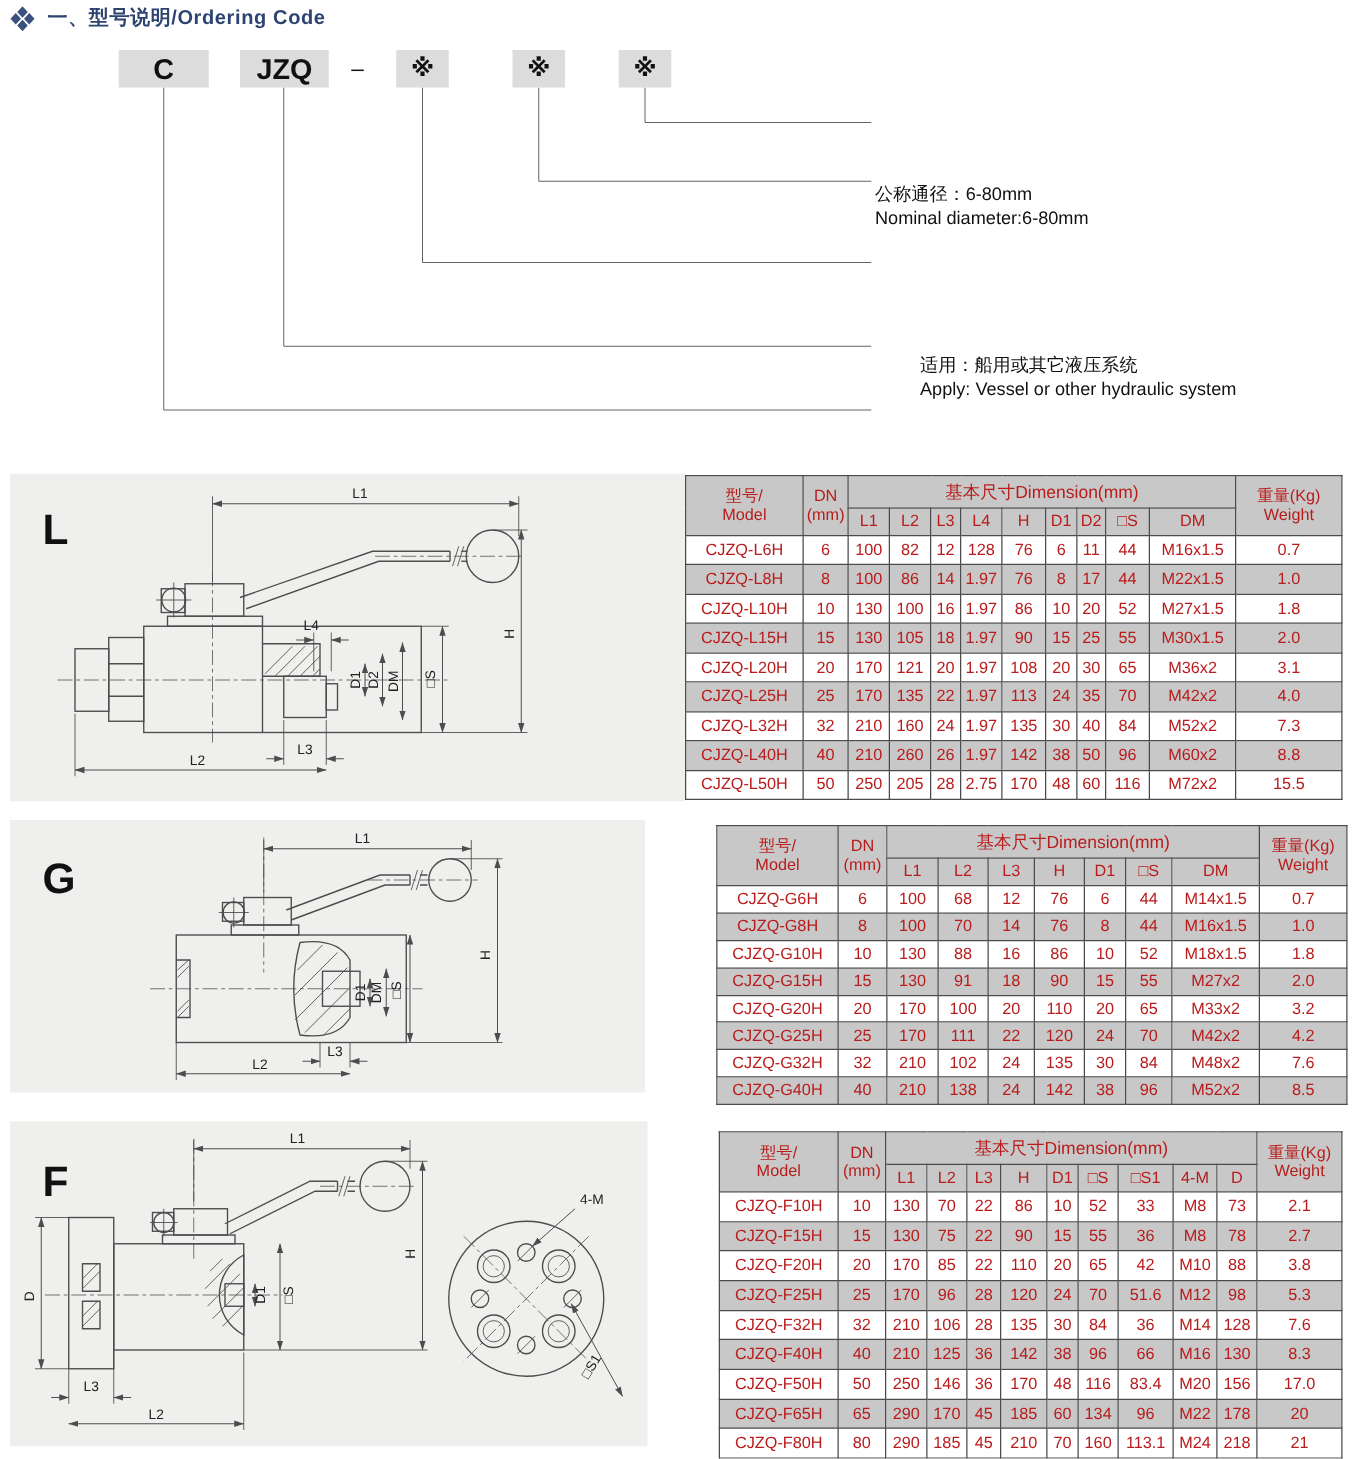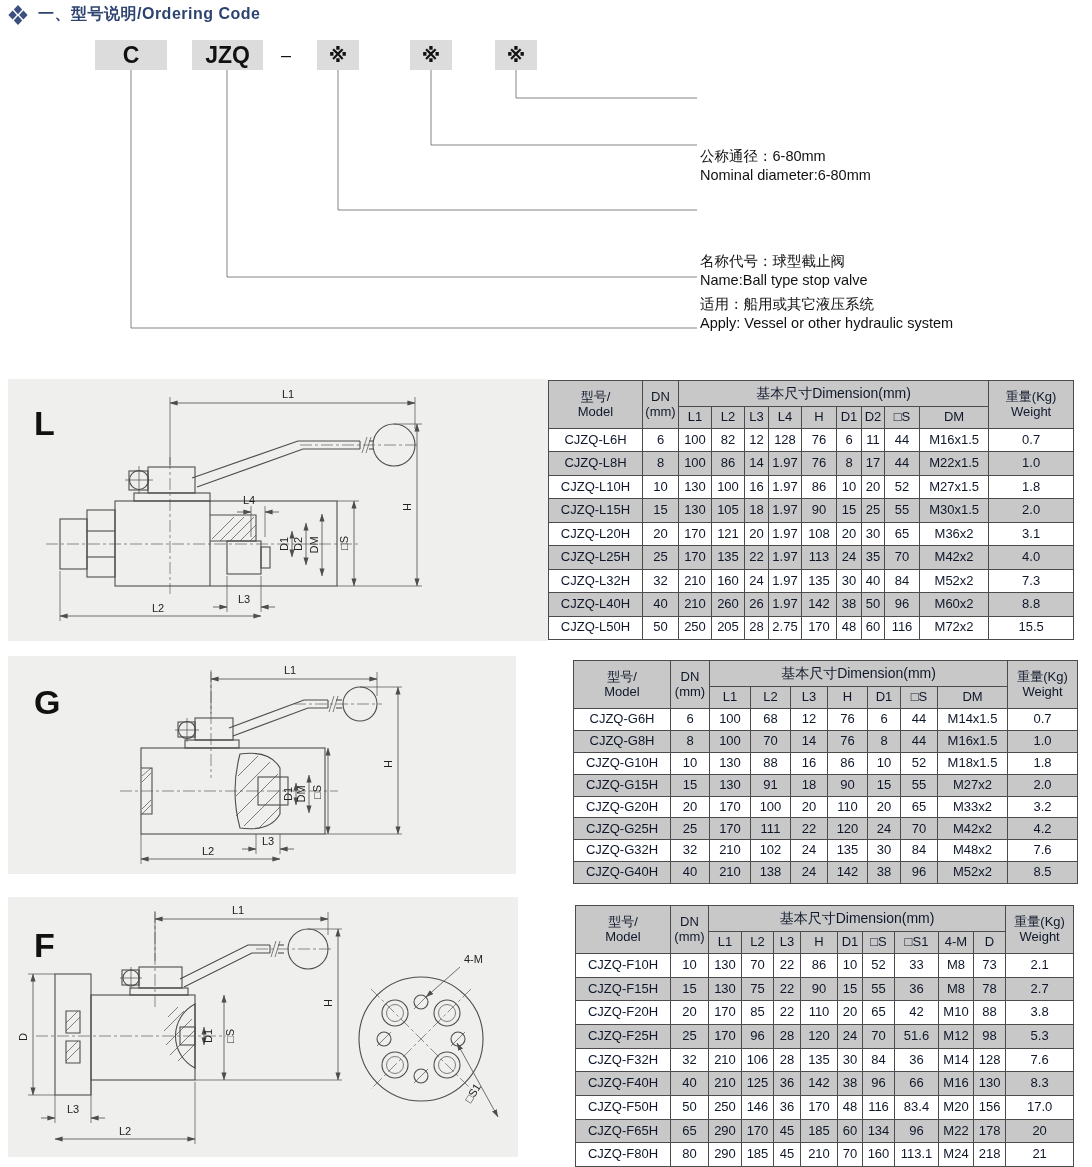--- a/index.html
+++ b/index.html
@@ -20,21 +20,21 @@
   .code-star{font-size:19px;}
   .code-dash{position:absolute;top:40px;height:30px;display:flex;align-items:center;
     font-size:18px;color:#111;}
 
   .anno{position:absolute;left:700px;color:#111;font-size:14.5px;line-height:19px;white-space:nowrap;}
 
   .panel{position:absolute;background:var(--panel);}
   .dim-table-holder{position:absolute;}
 
   .dim-table{border-collapse:collapse;table-layout:fixed;width:100%;height:100%;
-    background:#fff;color:#0f172a;}
+    background:#fff;color:#b91c1c;}
   .dim-table th,.dim-table td{border:1px solid #4b4b4b;text-align:center;padding:0;
     font-weight:normal;font-size:13px;line-height:1.12;overflow:hidden;white-space:nowrap;}
   .dim-table thead th{background:var(--stripe);}
   .dim-table .th-group{font-size:14px;}
   .dim-table thead tr:first-child{height:26px;}
   .dim-table thead tr:nth-child(2){height:22px;}
   .dim-table tbody tr:nth-child(even) td{background:var(--stripe);}
 
   .dwg{display:block;}
   .s{stroke:var(--line);fill:none;stroke-width:1.1;}
@@ -73,25 +73,21 @@
   <div class="code-box code-big" style="left:192px;width:71px;">JZQ</div>
   <div class="code-dash" style="left:278px;width:16px;justify-content:center;">–</div>
   <div class="code-box code-star" style="left:317px;width:42px;">※</div>
   <div class="code-box code-star" style="left:410px;width:42px;">※</div>
   <div class="code-box code-star" style="left:495px;width:42px;">※</div>
 
   <div class="anno" style="top:123px;margin-top:24px;">
     <div>公称通径：6-80mm</div>
     <div>Nominal diameter:6-80mm</div>
   </div>
-  <div class="anno" style="top:252px;">
-    <div>名称代号：球型截止阀</div>
-    <div>Name:Ball type stop valve</div>
-  </div>
-  <div class="anno" style="top:295px;">
+  <div class="anno" style="top:284px;margin-left:36px;">
     <div>适用：船用或其它液压系统</div>
     <div>Apply: Vessel or other hydraulic system</div>
   </div>
 
 
   <div class="panel" style="left:8px;top:379px;width:540px;height:262px;">
     <svg class="dwg" width="540" height="262" viewBox="0 0 540 262">
       <defs>
         <marker id="arL" viewBox="0 0 10 10" refX="9.5" refY="5" markerWidth="10" markerHeight="10" orient="auto-start-reverse">
           <path d="M0,1.8 L10,5 L0,8.2 z" fill="#4d4d4d"></path>

